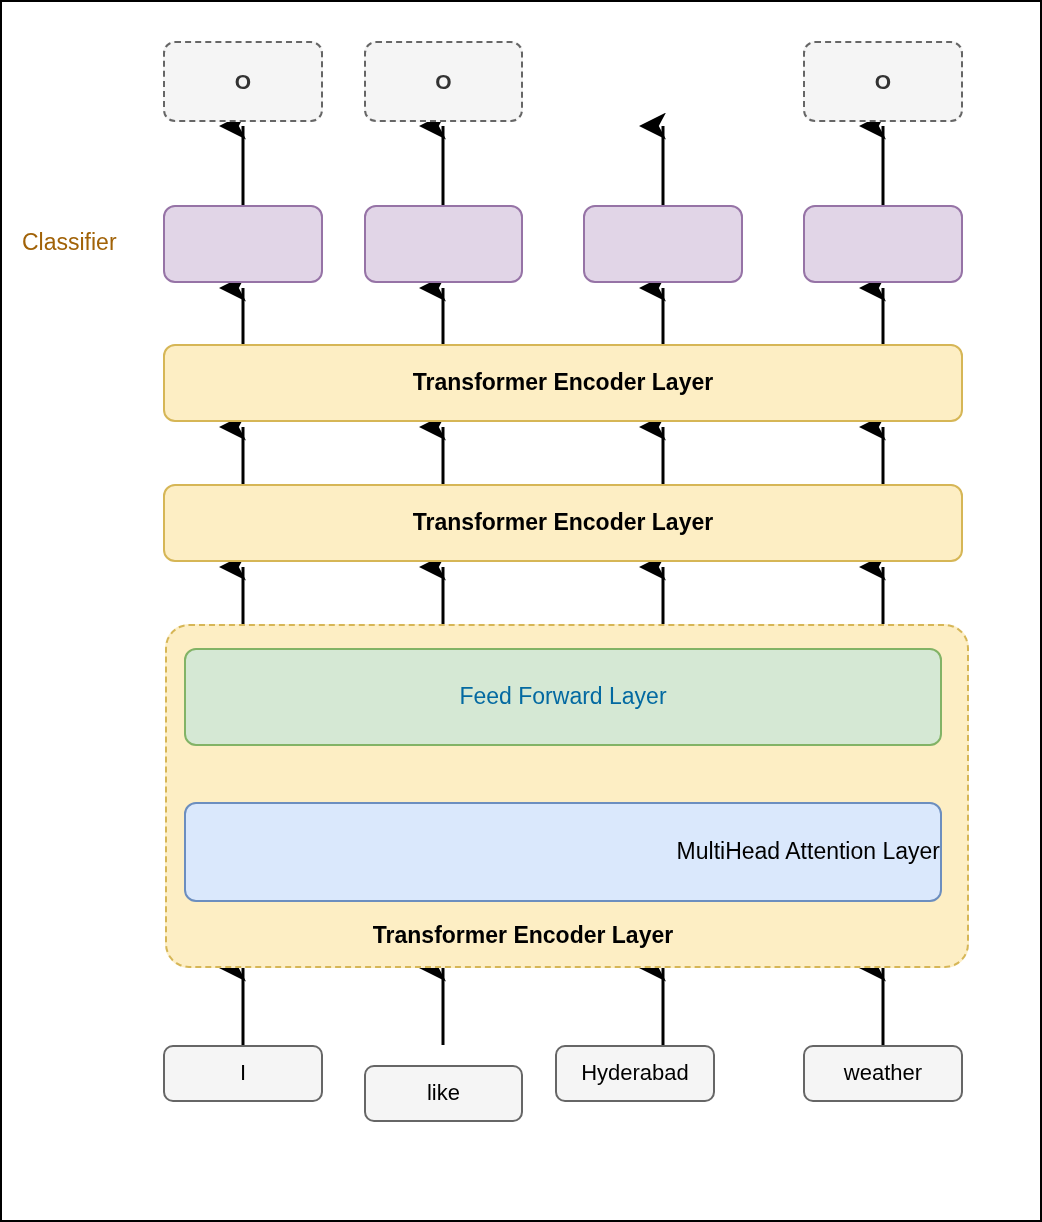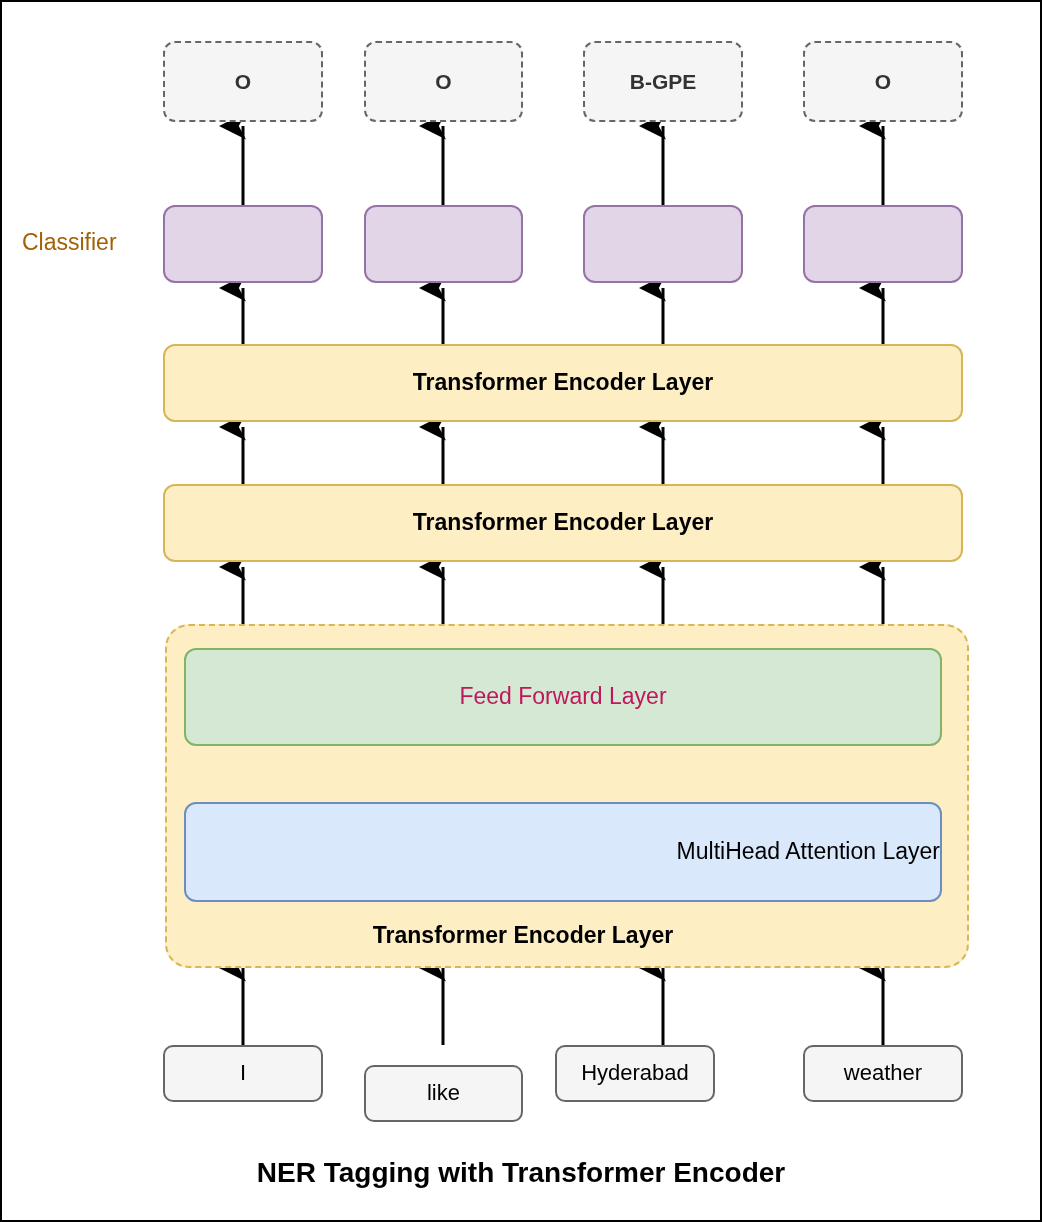--- a/index.html
+++ b/index.html
@@ -77,21 +77,21 @@
     color: #000000;
     white-space: nowrap;
   }
 
   
   .ff-box {
     background: #d5e8d4;
     border: 2px solid #82b366;
     border-radius: 12px;
     font-size: 23px;
-    color: #be185d;
+    color: #0369a1;
   }
 
   
   .attn-box {
     background: #dae8fc;
     border: 2px solid #6c8ebf;
     border-radius: 12px;
     font-size: 23px;
     color: #000000;
   }
@@ -163,23 +163,20 @@
       <line x1="881" y1="1043" x2="881" y2="966"></line>
     </g>
   </svg>
 
   <div class="node tag-box" style="left:161px;top:39px;width:160px;height:81px;">
     <span>O</span>
   </div>
   <div class="node tag-box" style="left:362px;top:39px;width:159px;height:81px;">
     <span>O</span>
   </div>
-  <div class="node tag-box" style="left:581px;top:39px;width:160px;height:81px;">
-    <span>B-GPE</span>
-  </div>
   <div class="node tag-box" style="left:801px;top:39px;width:160px;height:81px;">
     <span>O</span>
   </div>
 
   <div class="classifier-label" style="left:20px;top:227px;">Classifier</div>
 
   <div class="node classifier-box" style="left:161px;top:203px;width:160px;height:78px;"></div>
   <div class="node classifier-box" style="left:362px;top:203px;width:159px;height:78px;"></div>
   <div class="node classifier-box" style="left:581px;top:203px;width:160px;height:78px;"></div>
   <div class="node classifier-box" style="left:801px;top:203px;width:160px;height:78px;"></div>
@@ -210,15 +207,14 @@
   <div class="node token-box" style="left:362px;top:1043px;width:159px;height:57px;margin-top:20px;">
     <span>like</span>
   </div>
   <div class="node token-box" style="left:553px;top:1043px;width:160px;height:57px;">
     <span>Hyderabad</span>
   </div>
   <div class="node token-box" style="left:801px;top:1043px;width:160px;height:57px;">
     <span>weather</span>
   </div>
 
-  <div class="caption" style="top:1155px;left:0;">NER Tagging with Transformer Encoder</div>
 
 </div>
 
 </body></html>

